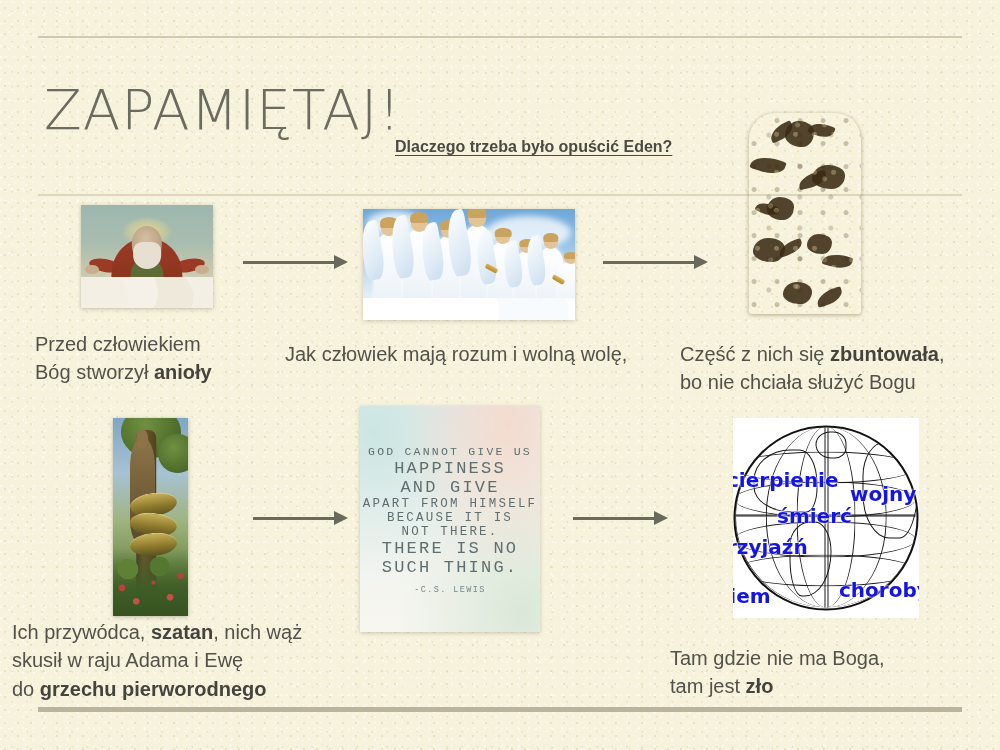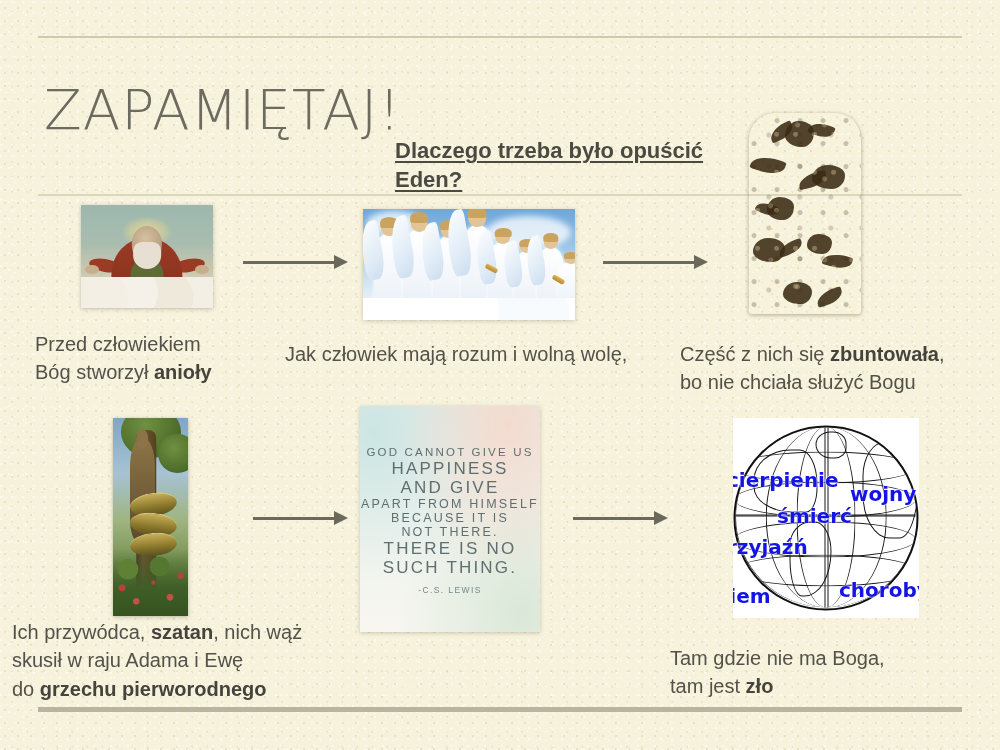--- a/index.html
+++ b/index.html
@@ -64,21 +64,21 @@
     font-weight: 300;
     font-family: "DejaVu Sans", sans-serif;
     white-space: nowrap;
   }
 
   .subtitle {
     position: absolute;
     left: 395px;
     top: 136px;
     width: 310px;
-    font-size: 22px;
+    font-size: 16px;
     line-height: 1.33;
     font-weight: bold;
     color: #4a4a42;
     text-decoration: underline;
     text-underline-offset: 3px;
   }
 
   .caption {
     position: absolute;
     text-align: left;
@@ -330,21 +330,21 @@
       linear-gradient(#e8f1ee 0%, #f2f4ef 45%, #f7f6f1 100%);
     box-shadow: 0 1px 4px rgba(90,85,60,0.3);
     display: flex;
     flex-direction: column;
     align-items: center;
     justify-content: center;
     padding-top: 4px;
   }
   .quote-line {
     color: #5f6f70;
-    font-family: Liberation Sans, sans-serif;
+    font-family: Liberation Mono, monospace;
     letter-spacing: 2.2px;
     text-align: left;
     white-space: nowrap;
     line-height: 1.12;
   }
   .q-sm { font-size: 11.5px; }
   .q-lg { font-size: 17px; }
   .q-md { font-size: 12.5px; }
   .q-author { font-size: 8.5px; letter-spacing: 1.4px; margin-top: 9px; color: #76878a; }
 

